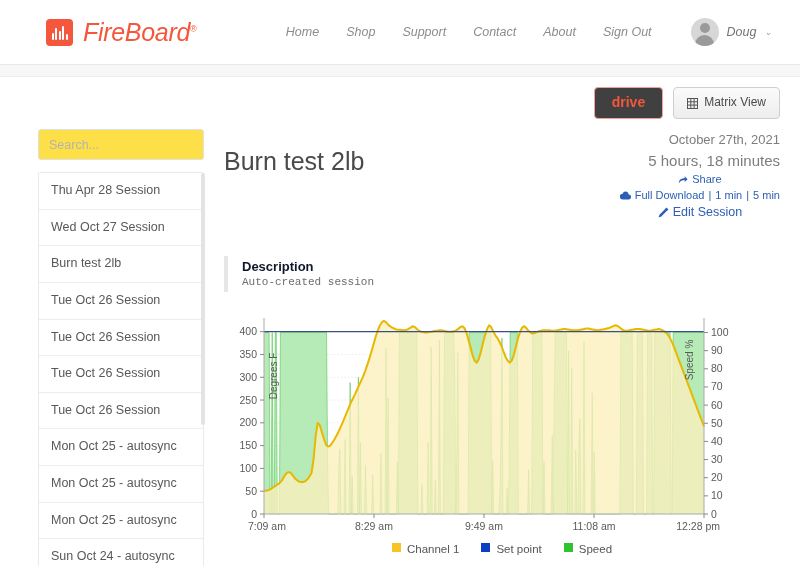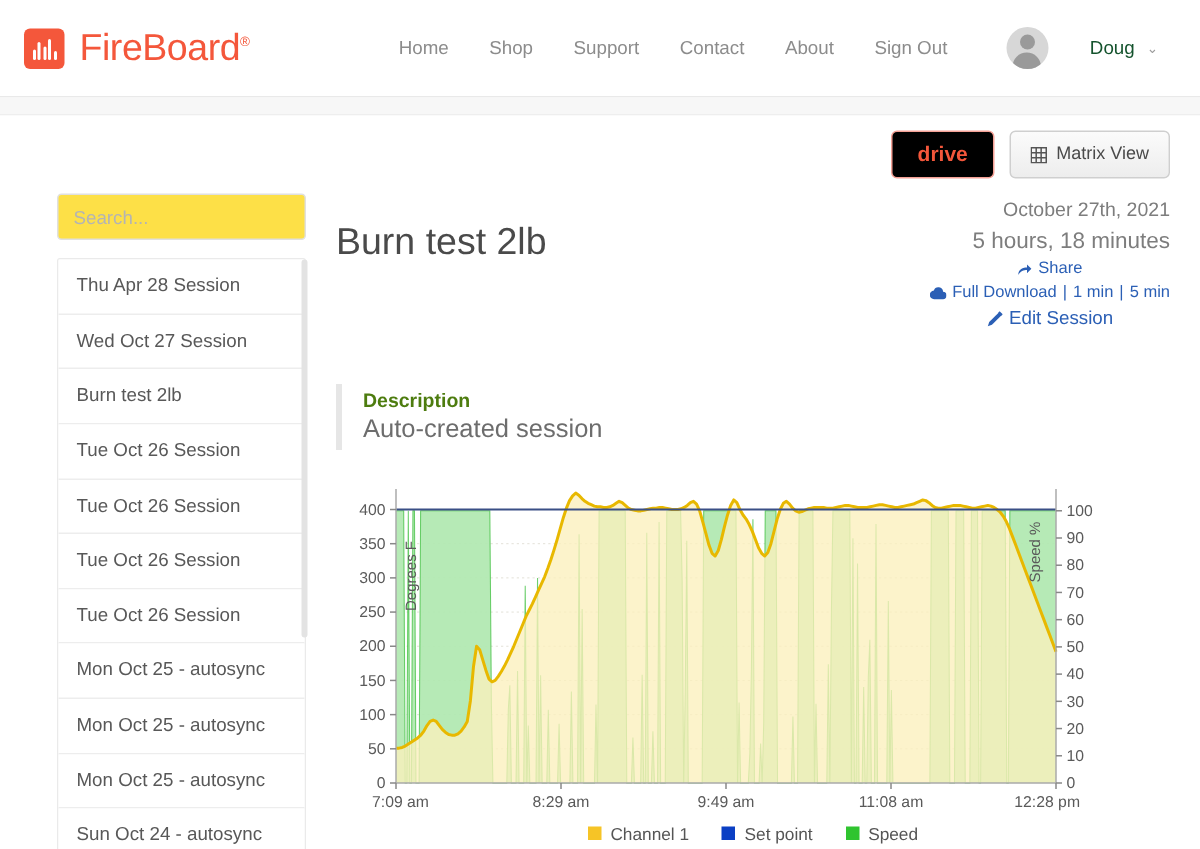--- a/index.html
+++ b/index.html
@@ -11,22 +11,23 @@
     font-family: "Liberation Sans", sans-serif;
     -webkit-font-smoothing: antialiased;
   }
 
   
   .topbar {
     height: 64px;
     background: #fff;
     display: flex;
     align-items: center;
-    padding: 0 28px 0 16px;
+    padding: 0 28px 0 46px;
     position: relative;
+    font-style: italic;
   }
   .brand { display: flex; align-items: center; gap: 10px; }
   .brand-mark {
     width: 27px; height: 27px;
     background: #f4573b;
     border-radius: 4px;
     position: relative;
     display: flex; align-items: flex-end; justify-content: center;
     padding-bottom: 6px; gap: 1.5px;
   }
@@ -65,39 +66,39 @@
   .avatar::before {
     content: ""; position: absolute;
     width: 10px; height: 10px; border-radius: 50%;
     background: #9a9a9a; left: 9px; top: 5px;
   }
   .avatar::after {
     content: ""; position: absolute;
     width: 19px; height: 12px; border-radius: 10px 10px 0 0;
     background: #9a9a9a; left: 4.5px; top: 17px;
   }
-  .user-name { font-size: 12.5px; color: #14532d; margin-left: 20px; }
+  .user-name { font-size: 12.5px; color: #737373; }
   .caret { font-size: 9px; color: #9c9c9c; }
 
   .divider-band { height: 1px; background: #e9e9e9; }
   .grey-band { height: 12px; background: #f7f7f7; border-bottom: 1px solid #eeeeee; }
 
   
   .actionbar {
     height: 52px;
     display: flex;
     justify-content: flex-end;
     align-items: center;
     gap: 10px;
     padding-right: 20px;
     background: #fff;
   }
   .btn-drive {
     border: 1px solid #f4a095;
-    background: #000000;
+    background: #404040;
     color: #f4573b;
     font-weight: bold;
     font-size: 14px;
     border-radius: 4px;
     padding: 7px 17px;
     cursor: pointer;
     line-height: 1.1;
   }
   .btn-matrix {
     border: 1px solid #cfcfcf;
@@ -182,22 +183,22 @@
   .meta-edit { font-size: 12.5px; }
   .meta-sep { color: #2b5fb5; }
   .ic { display: inline-block; line-height: 0; }
 
   
   .desc {
     margin-top: 34px;
     border-left: 4px solid #e6e6e6;
     padding: 2px 0 2px 14px;
   }
-  .desc-title { font-size: 13px; font-weight: bold; color: #4d7c0f; line-height: 1.35; }
-  .desc-text { font-size: 17px; color: #6d6d6d; line-height: 1.35; }
+  .desc-title { font-size: 13px; font-weight: bold; color: #0f172a; line-height: 1.35; }
+  .desc-text { font-size: 11px; color: #6d6d6d; line-height: 1.35; font-family: Liberation Mono, monospace; }
 
   
   .chart-wrap { margin-top: 20px; position: relative; height: 250px; }
   .chart-svg { display: block; }
   .legend {
     display: flex; justify-content: center; align-items: center;
     gap: 22px; margin-top: 3px;
   }
   .legend-item { display: flex; align-items: flex-start; gap: 6px; font-size: 11.5px; color: #555; }
   .legend-swatch { width: 9px; height: 9px; display: inline-block; }

